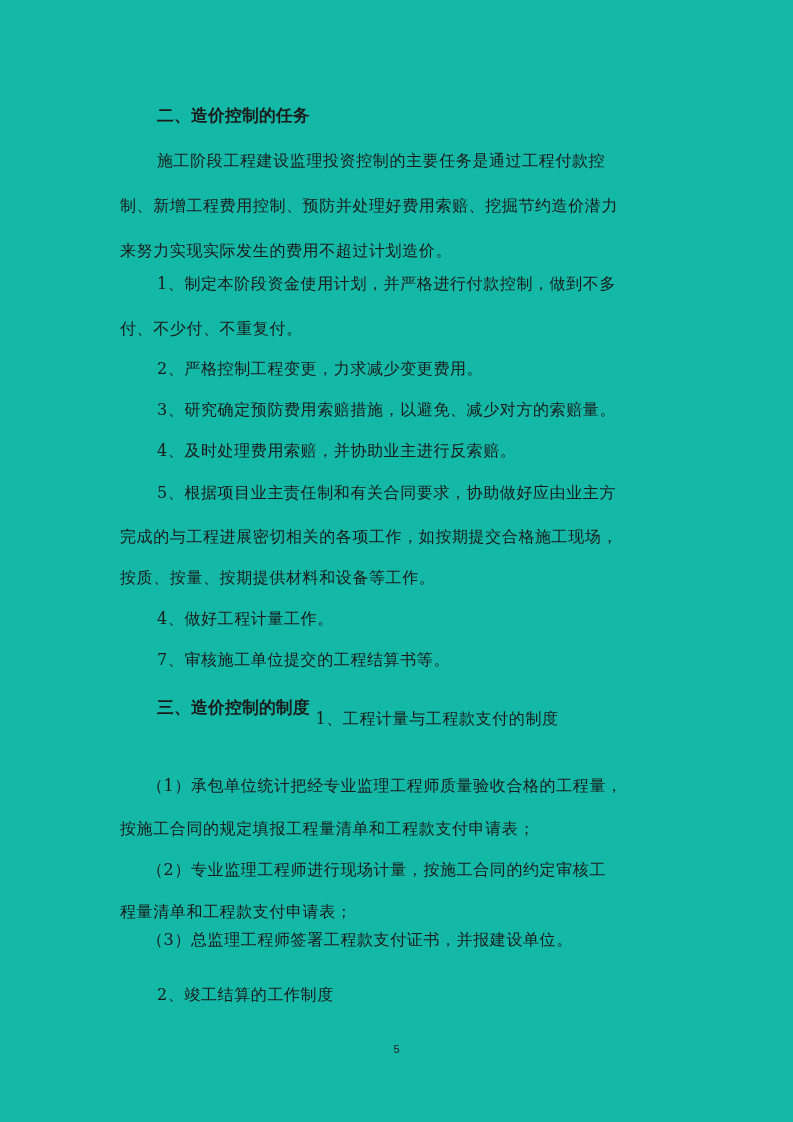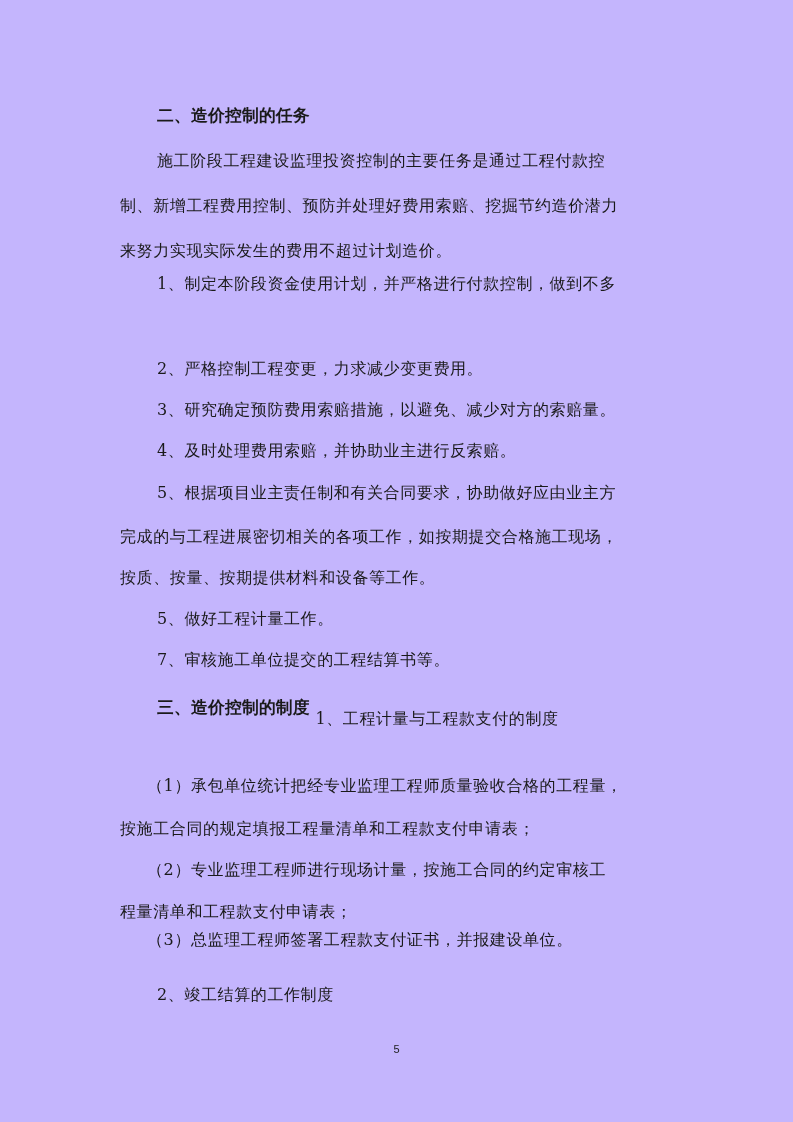--- a/index.html
+++ b/index.html
@@ -14,21 +14,21 @@
       overflow: hidden;
       font-family: "DejaVu Serif", "Liberation Serif", serif;
       color: #1a1a1a;
     }
     .page {
       position: absolute;
       left: 0;
       top: 0;
       width: 793px;
       height: 1122px;
-      background: #c4b5fd;
+      background: #14b8a6;
     }
     .line {
       position: absolute;
       left: 120px;
       width: 560px;
       font-size: 16px;
       line-height: 22px;
       white-space: nowrap;
       letter-spacing: 0.6px;
     }
@@ -54,27 +54,28 @@
   </style>
 </head>
 <body>
 
 <div class="page">
   <div class="line heading indent" style="top:104px;">二、造价控制的任务</div>
   <div class="line indent" style="top:150px;">施工阶段工程建设监理投资控制的主要任务是通过工程付款控</div>
   <div class="line" style="top:195px;">制、新增工程费用控制、预防并处理好费用索赔、挖掘节约造价潜力</div>
   <div class="line" style="top:240px;">来努力实现实际发生的费用不超过计划造价。</div>
   <div class="line indent" style="top:273px;">1、制定本阶段资金使用计划，并严格进行付款控制，做到不多</div>
+  <div class="line" style="top:318px;">付、不少付、不重复付。</div>
   <div class="line indent" style="top:358px;">2、严格控制工程变更，力求减少变更费用。</div>
   <div class="line indent" style="top:399px;">3、研究确定预防费用索赔措施，以避免、减少对方的索赔量。</div>
   <div class="line indent" style="top:440px;">4、及时处理费用索赔，并协助业主进行反索赔。</div>
   <div class="line indent" style="top:482px;">5、根据项目业主责任制和有关合同要求，协助做好应由业主方</div>
   <div class="line" style="top:526px;">完成的与工程进展密切相关的各项工作，如按期提交合格施工现场，</div>
   <div class="line" style="top:567px;">按质、按量、按期提供材料和设备等工作。</div>
-  <div class="line indent" style="top:608px;">5、做好工程计量工作。</div>
+  <div class="line indent" style="top:608px;">4、做好工程计量工作。</div>
   <div class="line indent" style="top:649px;">7、审核施工单位提交的工程结算书等。</div>
   <div class="line heading indent" style="top:690px;margin-top:6px;">三、造价控制的制度</div>
   <div class="line indent" style="top:708px;text-align:center;">1、工程计量与工程款支付的制度</div>
   <div class="line indent" style="top:775px; left:147px;">（1）承包单位统计把经专业监理工程师质量验收合格的工程量，</div>
   <div class="line" style="top:818px;">按施工合同的规定填报工程量清单和工程款支付申请表；</div>
   <div class="line indent" style="top:859px; left:147px;">（2）专业监理工程师进行现场计量，按施工合同的约定审核工</div>
   <div class="line" style="top:901px;">程量清单和工程款支付申请表；</div>
   <div class="line indent" style="top:929px; left:147px;">（3）总监理工程师签署工程款支付证书，并报建设单位。</div>
   <div class="line indent" style="top:984px;">2、竣工结算的工作制度</div>
 

